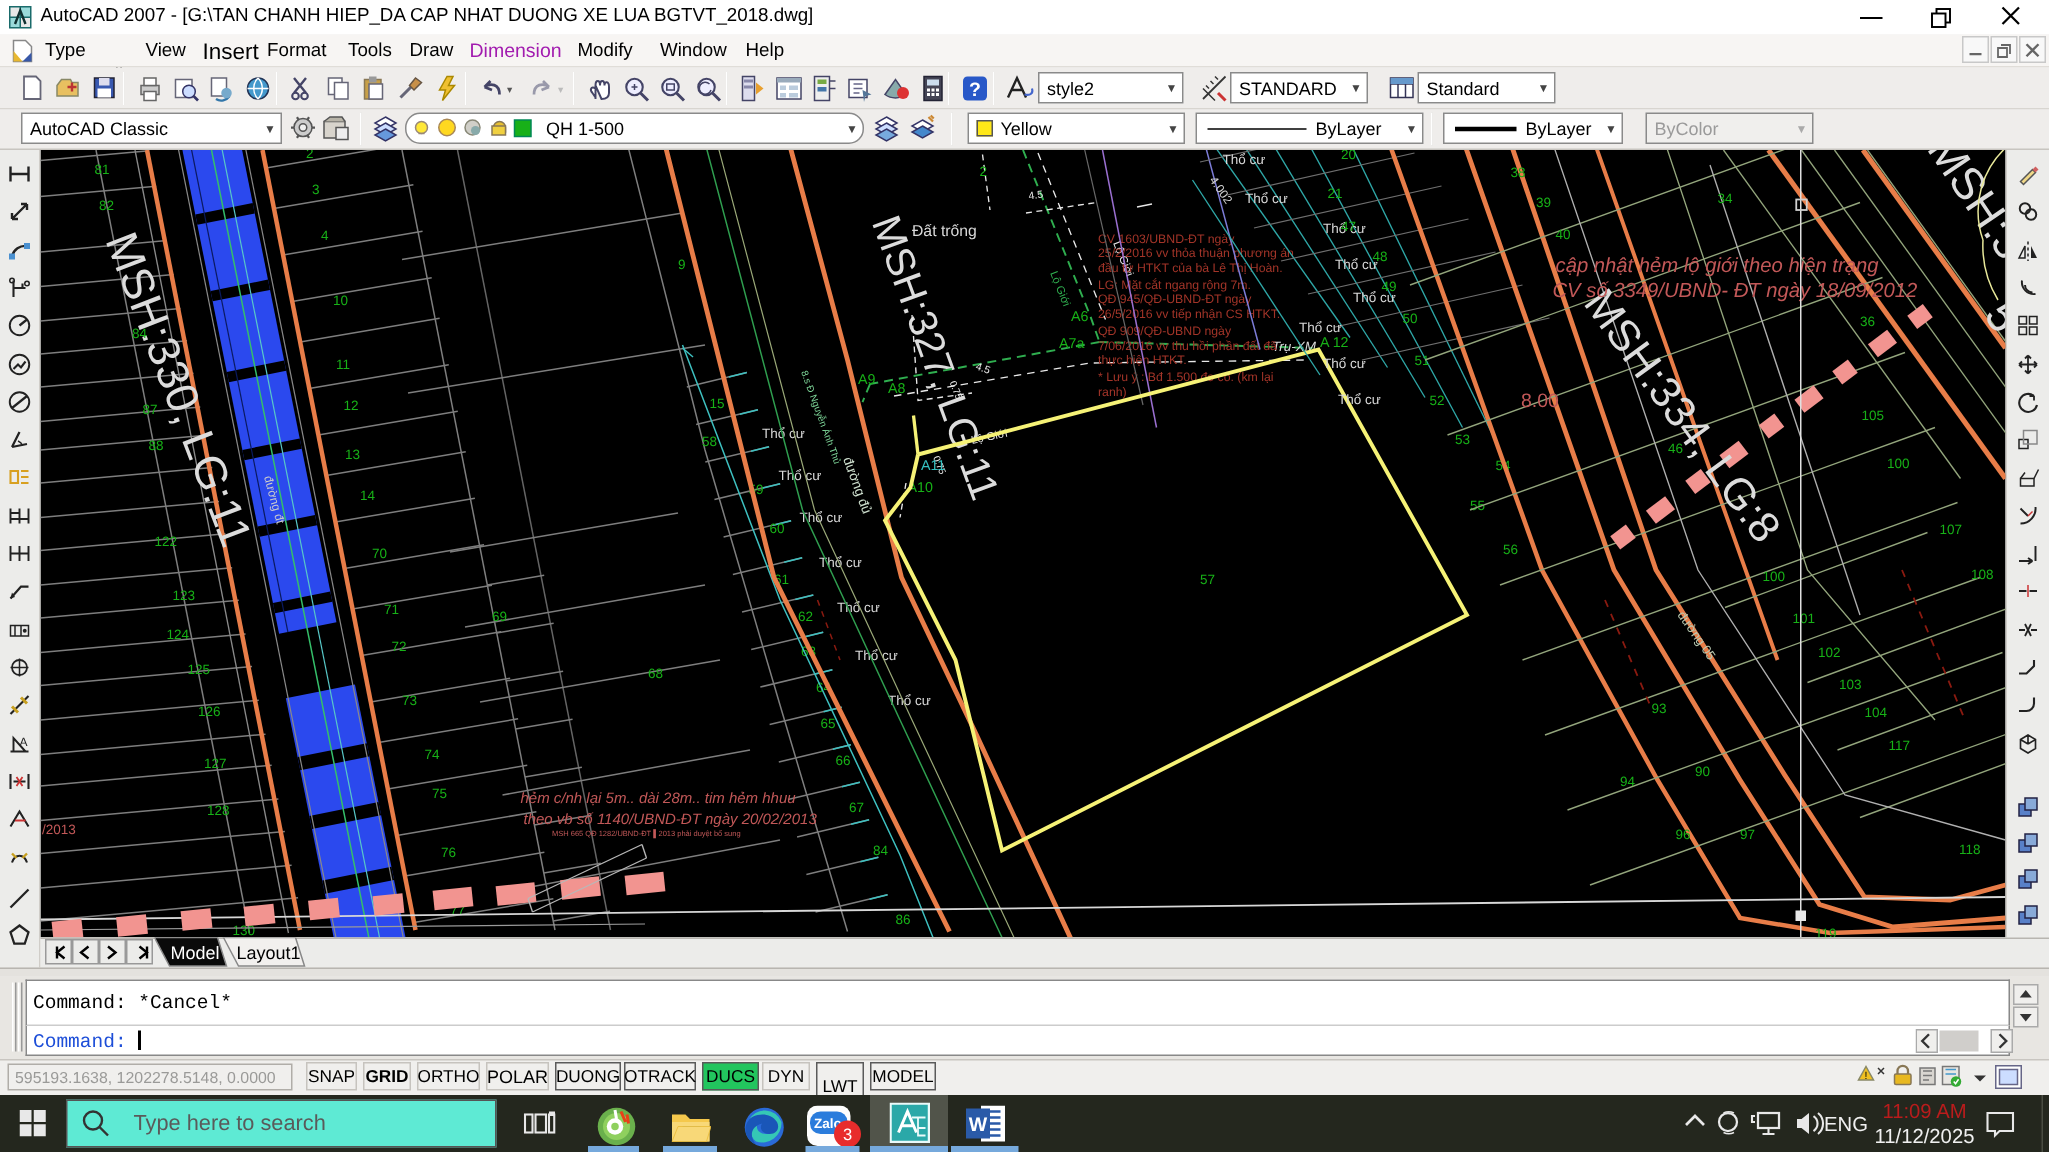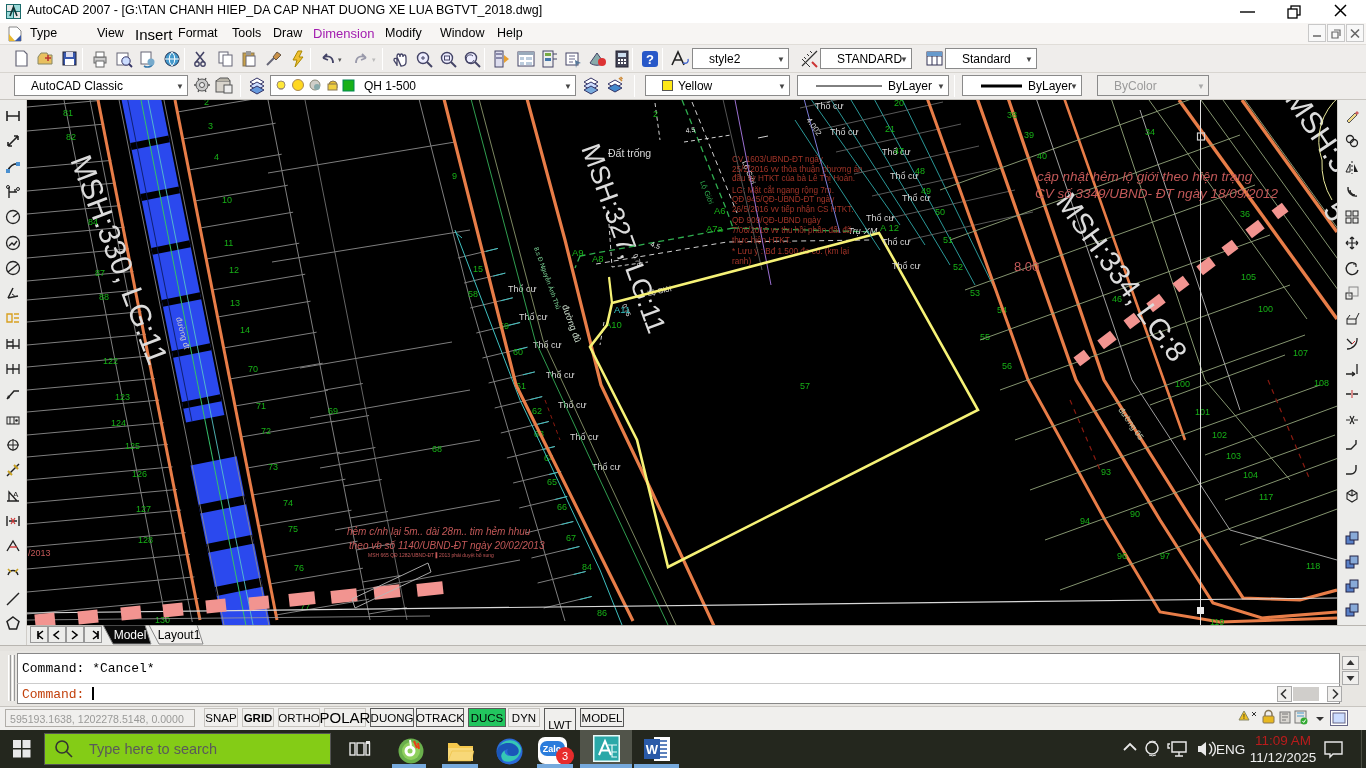--- a/index.html
+++ b/index.html
@@ -1,18 +1,18 @@
 <!DOCTYPE html>
 <html><head><meta charset="utf-8"><style>
 html,body{margin:0;padding:0;width:1366px;height:768px;overflow:hidden;
  font-family:"Liberation Sans",sans-serif;background:#ececec;}
 *{box-sizing:border-box;}
 .abs{position:absolute;}
 .combo{position:absolute;background:#fff;border:1px solid #8a8a8a;font-size:12px;
- color:#000;display:flex;align-items:center;padding-left:16px;}
+ color:#000;display:flex;align-items:center;padding-left:5px;}
 .combo .arr{position:absolute;right:3px;top:50%;transform:translateY(-50%);
  font-size:8px;color:#444;}
 .sbtn{position:absolute;font-size:11px;color:#000;display:flex;align-items:center;
  justify-content:center;}
 </style></head><body>
 
 <div class="abs" style="left:0;top:0;width:1366px;height:23px;background:#ffffff;"></div>
 <svg class="abs" style="left:6px;top:4px" width="16" height="16">
 <rect x="0" y="0" width="15" height="15" fill="#1a6b6b"></rect>
 <rect x="1" y="1" width="6" height="6" fill="#e8e8e8"></rect>
@@ -219,21 +219,21 @@
     <rect x="1" y="5" width="14" height="11" fill="#d8d4cc" stroke="#555"></rect>
     <path d="M1 5 l4 -3 h8 l2 3" fill="#b8b4a8" stroke="#555"></path>
     <rect x="9" y="9" width="8" height="8" fill="#eee" stroke="#555"></rect>
   </svg>
 <div class="abs" style="left:240px;top:75px;width:1px;height:22px;background:#c8c5c0;border-right:1px solid #fff;"></div>
 <svg class="abs" style="left:248px;top:76px" width="18" height="20">
     <path d="M9 2 L16 6 L9 10 L2 6 Z" fill="#fff" stroke="#336"></path>
     <path d="M9 6 L16 10 L9 14 L2 10 Z" fill="#cdf" stroke="#336"></path>
     <path d="M9 10 L16 14 L9 18 L2 14 Z" fill="#69d" stroke="#336"></path>
   </svg>
-<div class="combo" style="left:270px;top:75px;width:306px;height:21px;padding-left:2px;">
+<div class="combo" style="left:270px;top:75px;width:306px;height:21px;padding-left:2px;border-radius:10px;">
 <svg width="88" height="17" style="flex:0 0 auto">
 <circle cx="8" cy="8" r="4" fill="#ffe838" stroke="#987"></circle>
       <path d="M6 12 h4" stroke="#987"></path>
 <circle cx="25" cy="8" r="5.5" fill="#ffd820" stroke="#a85"></circle>
 <circle cx="42" cy="8" r="5" fill="#d0cfc8" stroke="#887"></circle>
       <circle cx="44" cy="10" r="3" fill="#8aa"></circle>
 <path d="M56 8 a4 4 0 0 1 8 0 v3 h-8 z" fill="#e8c030" stroke="#875"></path>
       <rect x="55" y="7" width="9" height="6" fill="#f0d040" stroke="#875"></rect>
 <rect x="70" y="3" width="11" height="11" fill="#18b018" stroke="#085"></rect>
 </svg>
@@ -801,40 +801,40 @@
 <text x="27" y="14" font-size="12" fill="#fff" text-anchor="middle" font-family="Liberation Sans">Model</text>
 <path d="M46 0 L56 19 H100 L94 0 Z" fill="#f2f0ee" stroke="#888"></path>
 <text x="76" y="14" font-size="12" fill="#000" text-anchor="middle" font-family="Liberation Sans">Layout1</text>
 </svg>
 <div class="abs" style="left:0;top:651px;width:1366px;height:55px;background:#e8e6e2;"></div>
 <div class="abs" style="left:8px;top:655px;width:3px;height:46px;border-left:1px solid #fff;border-right:1px solid #999;"></div>
 <div class="abs" style="left:12px;top:655px;width:3px;height:46px;border-left:1px solid #fff;border-right:1px solid #999;"></div>
 <div class="abs" style="left:17px;top:653px;width:1323px;height:31px;background:#fff;border:1px solid #888;border-bottom:1px solid #ccc;"></div>
 <div class="abs" style="left:17px;top:684px;width:1323px;height:20px;background:#fff;border:1px solid #888;border-top:none;"></div>
 <div class="abs" style="left:22px;top:661px;font-family:'Liberation Mono',monospace;font-size:13px;color:#000;">Command: *Cancel*</div>
-<div class="abs" style="left:22px;top:687px;font-family:'Liberation Mono',monospace;font-size:13px;color:#c2410c;">Command: <span style="display:inline-block;width:2px;height:13px;background:#000;vertical-align:-2px"></span></div>
+<div class="abs" style="left:22px;top:687px;font-family:'Liberation Mono',monospace;font-size:13px;color:#1d4ed8;">Command: <span style="display:inline-block;width:2px;height:13px;background:#000;vertical-align:-2px"></span></div>
 <svg class="abs" style="left:1342px;top:656px" width="18" height="30">
 <rect x="0.5" y="0.5" width="16" height="13" fill="#f0efed" stroke="#aaa"></rect>
 <rect x="0.5" y="15.5" width="16" height="13" fill="#f0efed" stroke="#aaa"></rect>
 <path d="M8.5 4 l4 5 h-8 z" fill="#333"></path>
     <path d="M8.5 25 l4 -5 h-8 z" fill="#333"></path>
 </svg>
 <svg class="abs" style="left:1277px;top:686px" width="66" height="17">
 <rect x="0.5" y="0.5" width="14" height="15" fill="#f0efed" stroke="#aaa"></rect>
 <path d="M9 3.5 l-4.5 4.5 4.5 4.5" stroke="#333" stroke-width="1.6" fill="none"></path>
 <rect x="16" y="1" width="26" height="14" fill="#d0cecb"></rect>
 <rect x="50.5" y="0.5" width="14" height="15" fill="#f0efed" stroke="#aaa"></rect>
 <path d="M56 3.5 l4.5 4.5 -4.5 4.5" stroke="#333" stroke-width="1.6" fill="none"></path>
 </svg>
 <div class="abs" style="left:0;top:706px;width:1366px;height:24px;background:#f0efed;border-top:1px solid #c8c5c0;"></div>
 <div class="abs" style="left:5px;top:709px;width:190px;height:18px;background:#f0efed;border:1px solid #b0ada8;font-size:10.6px;color:#9a9a98;padding:3px 0 0 4px;white-space:nowrap;overflow:hidden;">595193.1638, 1202278.5148, 0.0000</div>
 <div class="sbtn" style="left:204px;top:708px;width:34px;height:19px;border:1px solid #c6c3be;background:#f0efed;font-size:11.5px;">SNAP</div>
 <div class="sbtn" style="left:242px;top:708px;width:32px;height:19px;border:1px solid #c6c3be;background:#f0efed;font-size:11.5px;font-weight:bold;">GRID</div>
 <div class="sbtn" style="left:278px;top:708px;width:42px;height:19px;border:1px solid #c6c3be;background:#f0efed;font-size:11.5px;">ORTHO</div>
-<div class="sbtn" style="left:324px;top:708px;width:42px;height:19px;border:1px solid #c6c3be;background:#f0efed;font-size:15px;">POLAR</div>
+<div class="sbtn" style="left:324px;top:708px;width:42px;height:19px;border:1px solid #c6c3be;background:#f0efed;font-size:12px;">POLAR</div>
 <div class="sbtn" style="left:370px;top:708px;width:44px;height:19px;border:1px solid #5a5a5a;background:#f0efed;font-size:11.5px;">DUONG</div>
 <div class="sbtn" style="left:416px;top:708px;width:48px;height:19px;border:1px solid #5a5a5a;background:#f0efed;font-size:11.5px;">OTRACK</div>
 <div class="sbtn" style="left:468px;top:708px;width:38px;height:19px;border:1px solid #5a5a5a;background:#22c55e;font-size:11.5px;">DUCS</div>
 <div class="sbtn" style="left:508px;top:708px;width:32px;height:19px;border:1px solid #c6c3be;background:#f0efed;font-size:11.5px;">DYN</div>
 <div class="sbtn" style="left:544px;top:708px;width:32px;height:34px;border:1px solid #5a5a5a;background:#f0efed;font-size:11.5px;">LWT</div>
 <div class="sbtn" style="left:580px;top:708px;width:44px;height:19px;border:1px solid #5a5a5a;background:#f0efed;font-size:11.5px;">MODEL</div>
 <svg class="abs" style="left:1238px;top:708px" width="124" height="20">
 <path d="M6 3 l5 9 h-10 z" fill="#f0c020" stroke="#886"></path>
     <text x="6" y="11" font-size="7" text-anchor="middle" fill="#000">!</text>
 <path d="M14 4 l4 4 M18 4 l-4 4" stroke="#333"></path>
@@ -850,21 +850,21 @@
 <rect x="92.5" y="2.5" width="17" height="15" fill="#fff" stroke="#668"></rect>
 <rect x="95" y="5" width="12" height="10" fill="#cdf" stroke="#668"></rect>
 </svg>
 <div class="abs" style="left:0;top:730px;width:1366px;height:38px;background:#24271e;"></div>
 <svg class="abs" style="left:13px;top:740px" width="18" height="18">
 <rect x="0" y="0" width="8" height="8" fill="#e8e8e8"></rect>
     <rect x="9.5" y="0" width="8" height="8" fill="#e8e8e8"></rect>
 <rect x="0" y="9.5" width="8" height="8" fill="#e8e8e8"></rect>
     <rect x="9.5" y="9.5" width="8" height="8" fill="#e8e8e8"></rect>
 </svg>
-<div class="abs" style="left:44px;top:733px;width:287px;height:32px;background:#84cc16;border:1px solid #555;display:flex;align-items:center;">
+<div class="abs" style="left:44px;top:733px;width:287px;height:32px;background:#5eead4;border:1px solid #555;display:flex;align-items:center;">
 <svg width="30" height="20" style="margin-left:8px">
       <circle cx="9" cy="8" r="6" fill="none" stroke="#333" stroke-width="1.6"></circle>
       <path d="M13.5 12.5 L19 18" stroke="#333" stroke-width="1.6"></path>
     </svg>
 <span style="font-size:14.5px;color:#5a5a5a;margin-left:6px;">Type here to search</span>
   </div>
 <svg class="abs" style="left:349px;top:740px" width="22" height="19">
 <rect x="1" y="3" width="5" height="12" fill="none" stroke="#e8e8e8" stroke-width="1.4"></rect>
 <rect x="8" y="3" width="7" height="12" fill="none" stroke="#e8e8e8" stroke-width="1.4"></rect>
 <rect x="17" y="3" width="3.5" height="12" fill="none" stroke="#e8e8e8" stroke-width="1.4"></rect>

